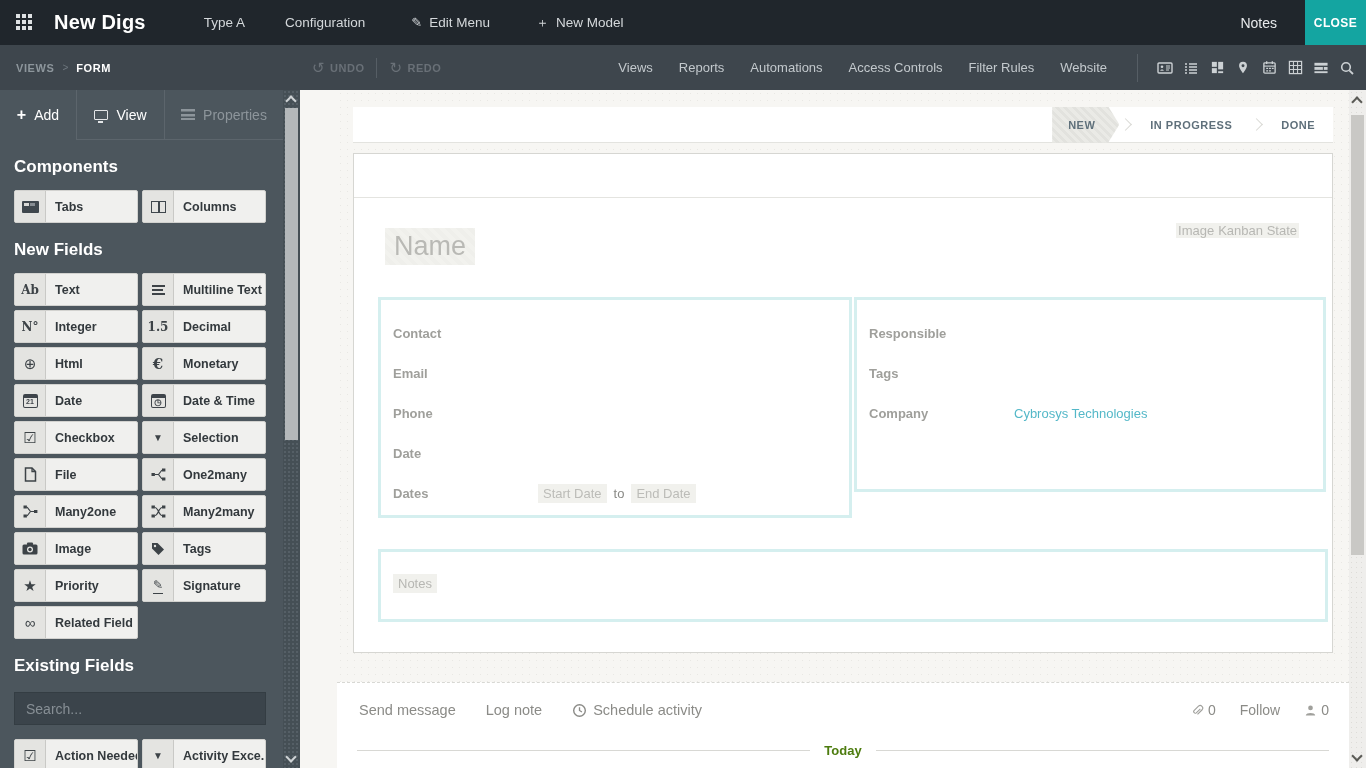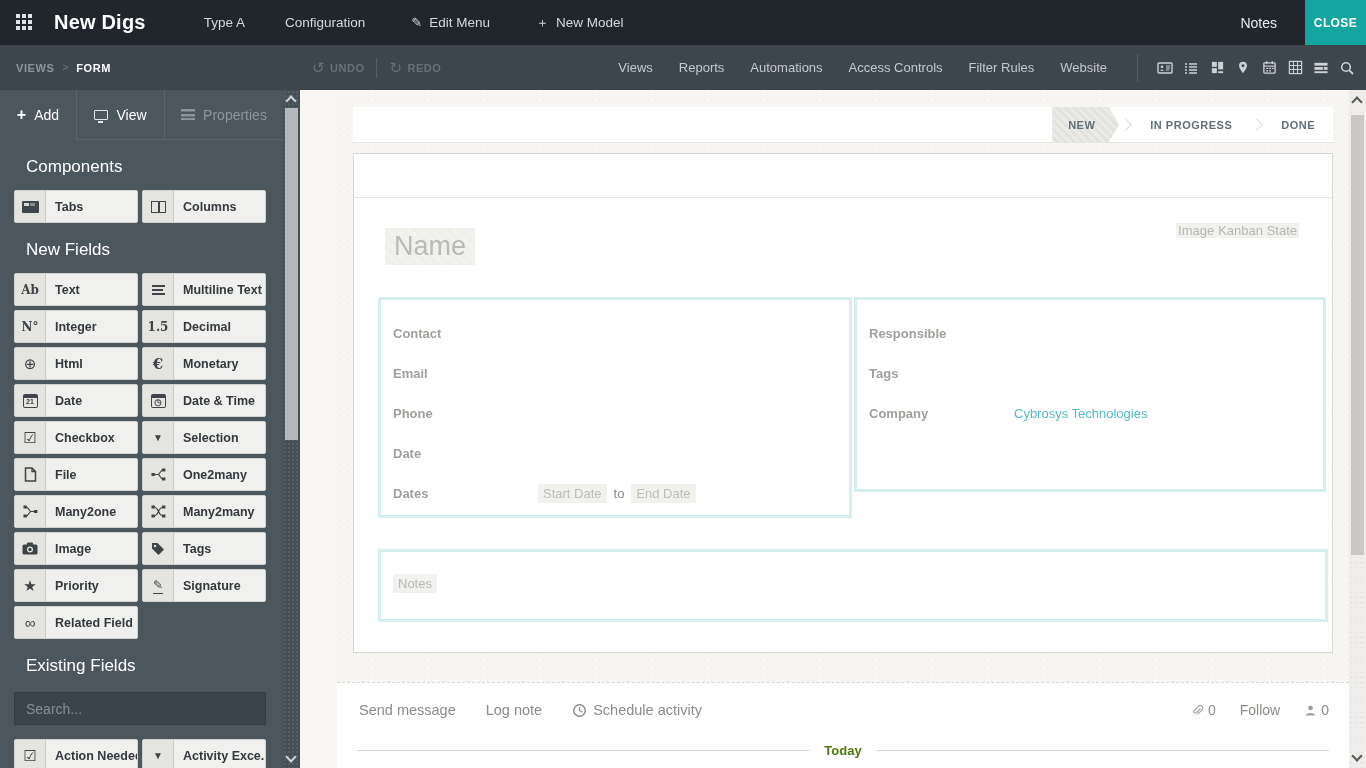--- a/index.html
+++ b/index.html
@@ -48,21 +48,21 @@
   .side-tab.view { width:88px; }
   .side-tab.props { width:118px; color:#8d959b; border-right:none; }
   .plus-gl { font-size:16px; font-weight:bold; }
   .ico-monitor { width:14px; height:10px; border:1.5px solid #e4e6e8; border-radius:1px; position:relative; }
   .ico-monitor::after { content:""; position:absolute; left:3px; bottom:-4px; width:5px; height:2px; background:#e4e6e8; }
   .ico-props { width:14px; height:11px; background:
     linear-gradient(#8d959b,#8d959b) 0 0/14px 2.5px no-repeat,
     linear-gradient(#8d959b,#8d959b) 0 4.5px/14px 2.5px no-repeat,
     linear-gradient(#8d959b,#8d959b) 0 9px/14px 2.5px no-repeat; }
   .side-body { padding:0 0 0 14px; }
-  .side-h { color:#fff; font-size:17px; margin:17px 12px 13px; font-weight:normal; }
+  .side-h { color:#fff; font-size:17px; margin:17px 0 13px; font-weight:bold; }
   .btn-grid { display:grid; grid-template-columns:124px 124px; gap:4px; }
   .fbtn { height:33px; background:#f0f0ee; border:1px solid #d2d2cf; border-radius:2px;
     display:flex; align-items:center; overflow:hidden; cursor:pointer; }
   .fico { width:31px; align-self:stretch; background:#e4e4e1; border-right:1px solid #c9c9c6;
     display:flex; align-items:center; justify-content:center; color:#3d4347; flex:none;
     font-size:13px; }
   .flabel { font-size:12.5px; font-weight:bold; color:#33393d; margin-left:9px; white-space:nowrap; }
   .serif { font-family:"DejaVu Serif", serif; font-weight:bold; font-size:12px; }
   .ico-lines { width:13px; height:10px; background:
     linear-gradient(#3d4347,#3d4347) 0 0/13px 2px no-repeat,

